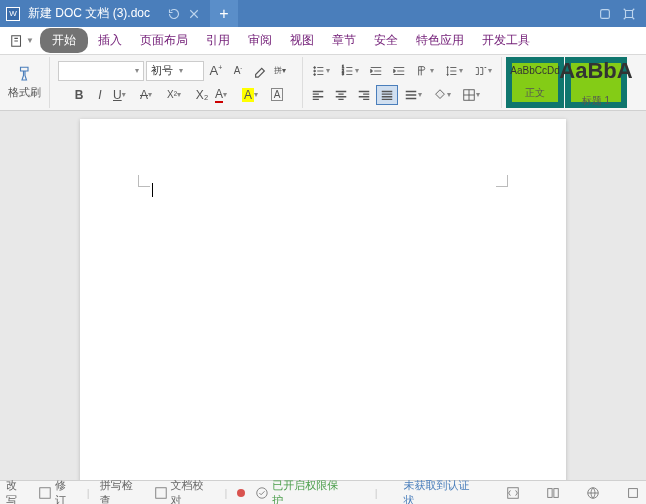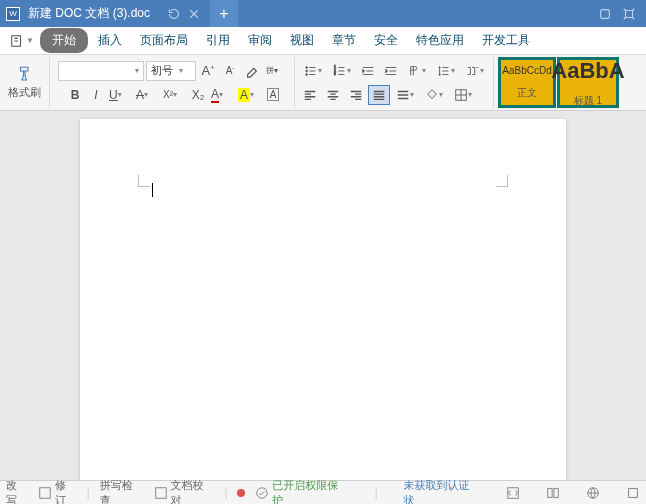--- a/index.html
+++ b/index.html
@@ -7,21 +7,21 @@
 
 .titlebar { height: 27px; background: #4a7ebb; display: flex; align-items: center; }
 .tab { height: 27px; background: #4a7ebb; color: #fff; display: flex; align-items: center; padding: 0 6px; gap: 8px; font-size: 12px; }
 .tab .doc-icon { width: 14px; height: 14px; background: #3a6ba8; border: 1px solid #fff; display: flex; align-items: center; justify-content: center; font-size: 8px; color: #fff; }
 .tab-controls { display: flex; gap: 8px; margin-left: 10px; color: #bcd4ed; }
 .new-tab { width: 28px; height: 27px; background: #5a8ec9; display: flex; align-items: center; justify-content: center; color: #fff; font-size: 16px; margin-left: 4px; }
 .titlebar-right { margin-left: auto; display: flex; gap: 10px; padding-right: 10px; color: #bcd4ed; }
 
 .menubar { height: 28px; background: #fff; border-bottom: 1px solid #d9d9d9; display: flex; align-items: center; padding: 0 6px; gap: 2px; }
 .file-btn { display: flex; align-items: center; gap: 2px; padding: 2px 4px; }
-.menu-item { padding: 20px 8px; font-size: 12px; color: #0c4a6e; cursor: pointer; border-radius: 3px; }
+.menu-item { padding: 20px 8px; font-size: 12px; color: #701a75; cursor: pointer; border-radius: 3px; }
 .menu-item.active { background: #737373; color: #fff; padding: 4px 12px; border-radius: 10px; }
 
 .ribbon { height: 56px; background: #f5f5f5; border-bottom: 1px solid #d0d0d0; display: flex; align-items: stretch; padding: 2px 4px; }
 .ribbon-group { display: flex; flex-direction: column; justify-content: center; align-items: center; padding: 0 4px; }
 .ribbon-group.vert { border-right: 1px solid #ddd; margin-right: 4px; padding-right: 8px; }
 .brush-icon { width: 18px; height: 18px; display: flex; align-items: center; justify-content: center; color: #4a7ebb; }
 .brush-label { font-size: 11px; color: #555; margin-top: 2px; text-align: right; }
 
 .font-row { display: flex; align-items: center; gap: 2px; }
 .font-select { height: 20px; border: 1px solid #ccc; background: #fff; font-size: 11px; padding: 0 4px; display: flex; align-items: center; gap: 6px; }
@@ -33,21 +33,21 @@
 .row2 { display: flex; align-items: center; gap: 1px; margin-top: 4px; }
 
 .para-group { display: flex; flex-direction: column; justify-content: center; padding: 0 4px; border-left: 1px solid #ddd; border-right: 1px solid #ddd; }
 .para-row { display: flex; align-items: center; gap: 1px; }
 .para-btn { width: 22px; height: 20px; display: flex; align-items: center; justify-content: center; color: #555; }
 .para-btn.wide { width: 28px; }
 .para-btn svg { width: 14px; height: 14px; }
 .para-btn.active { background: #d0dff0; border: 1px solid #4a7ebb; }
 
 .styles { display: flex; align-items: stretch; margin-left: 4px; }
-.style-box { width: 58px; border: 3px solid #0f766e; background: #eab308; display: flex; flex-direction: column; align-items: center; justify-content: center; margin-right: 1px; }
+.style-box { width: 58px; border: 6px solid #0f766e; background: #84cc16; display: flex; flex-direction: column; align-items: center; justify-content: center; margin-right: 1px; }
 .style-box .preview { font-size: 10px; color: #333; }
 .style-box .preview.big { font-size: 22px; font-weight: bold; }
 .style-box .lbl { font-size: 10px; color: #555; margin-top: 10px; }
 
 .workspace { height: 369px; background: #e8e8e8; display: flex; justify-content: center; overflow: hidden; padding-top: 8px; }
 .page { width: 486px; height: 620px; background: #fff; box-shadow: 0 1px 4px rgba(0,0,0,0.2); position: relative; }
 .margin-mark { position: absolute; width: 12px; height: 12px; }
 .margin-mark.tl { top: 56px; left: 58px; border-left: 1px solid #bbb; border-bottom: 1px solid #bbb; }
 .margin-mark.tr { top: 56px; right: 58px; border-right: 1px solid #bbb; border-bottom: 1px solid #bbb; }
 .cursor { position: absolute; top: 64px; left: 72px; width: 1px; height: 14px; background: #000; }
@@ -127,21 +127,21 @@
     </div>
     <div class="brush-label">格式刷</div>
   </div>
 
   <div class="ribbon-group">
     <div class="font-row">
       <div class="font-select" style="width:86px">
         <span style="flex:1"></span>
           <span class="drop">▾</span>
       </div>
-      <div class="font-select" style="width:50px">
+      <div class="font-select" style="width:58px">
         <span>初号</span>
           <span class="drop">▾</span>
       </div>
       <div class="fmt-btn" title="increase">
           <span style="font-size:13px">A<sup style="font-size:7px">+</sup></span>
         </div>
       <div class="fmt-btn">
           <span style="font-size:10px">A<sup style="font-size:6px">-</sup></span>
         </div>
       <div class="fmt-btn">

